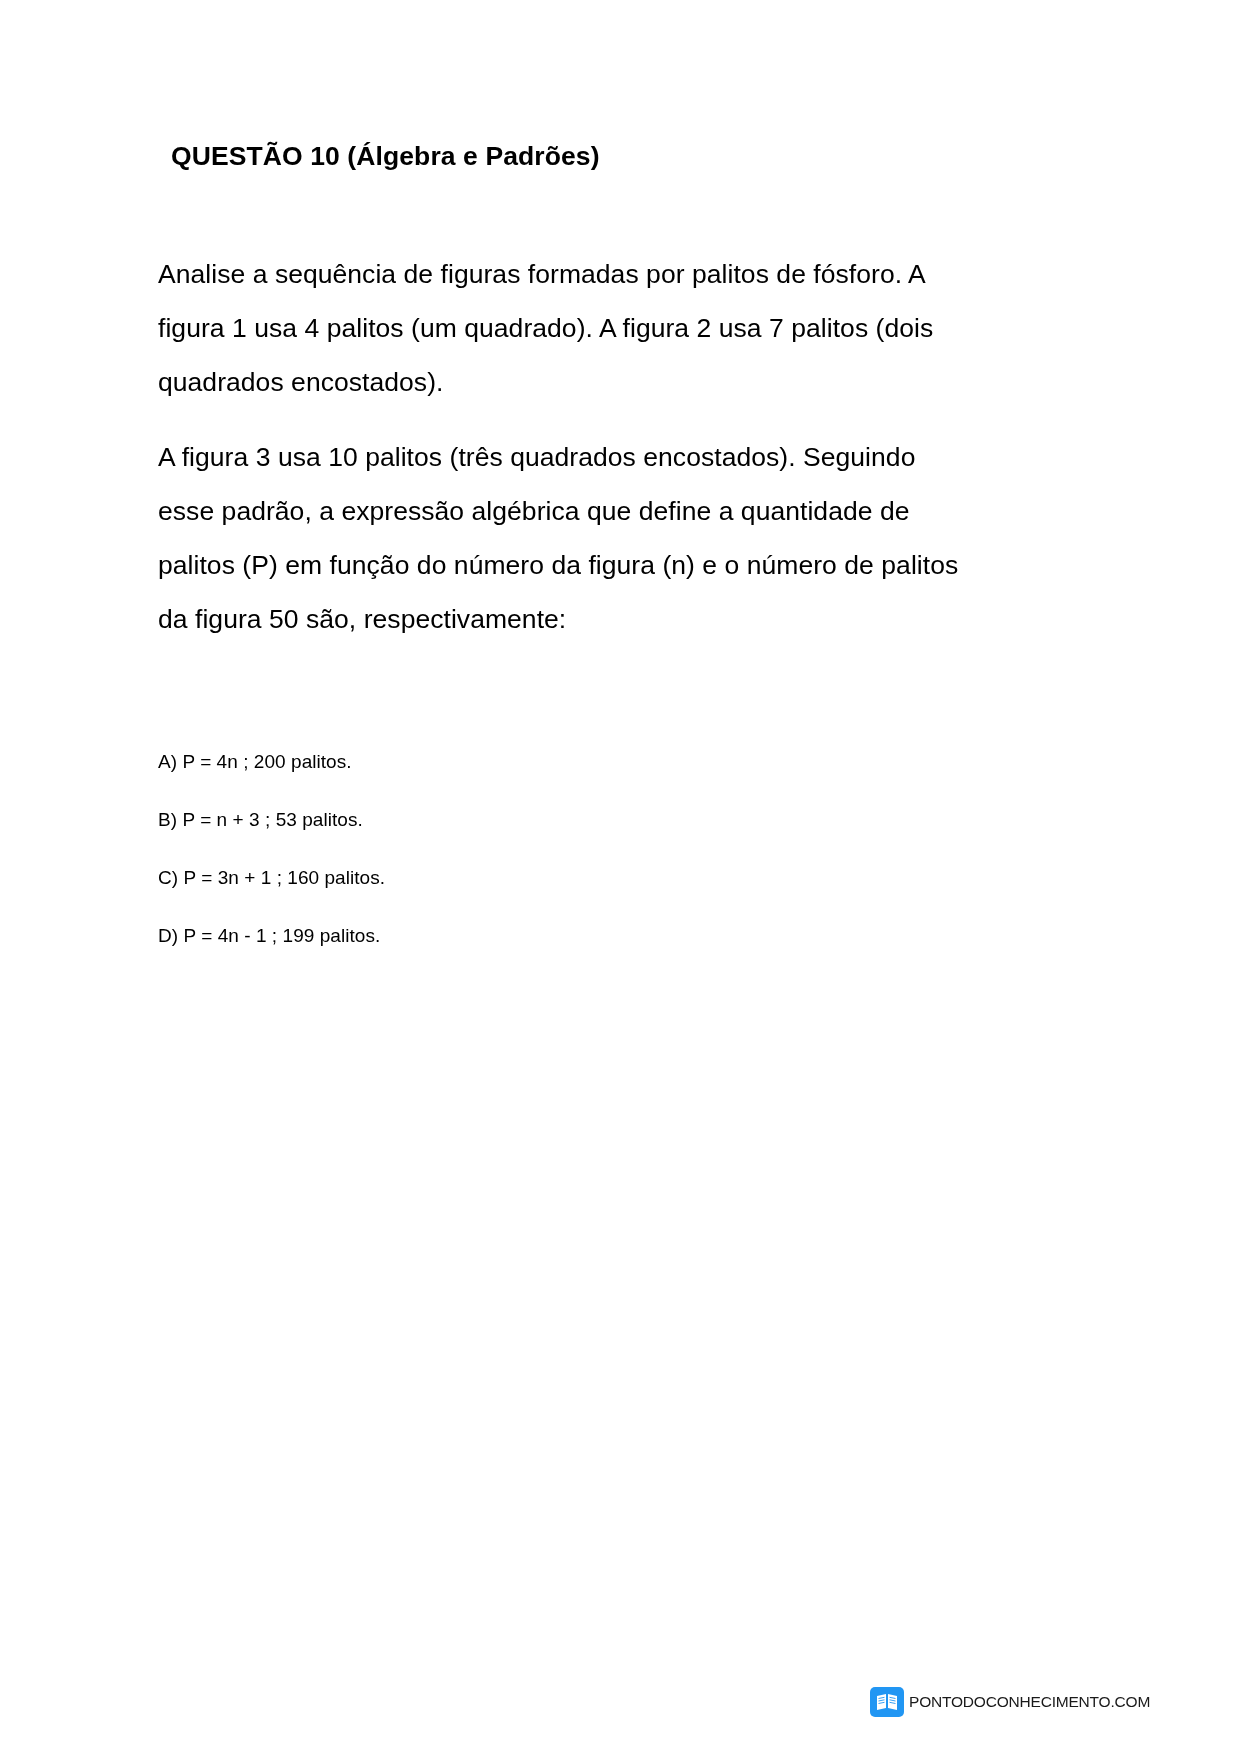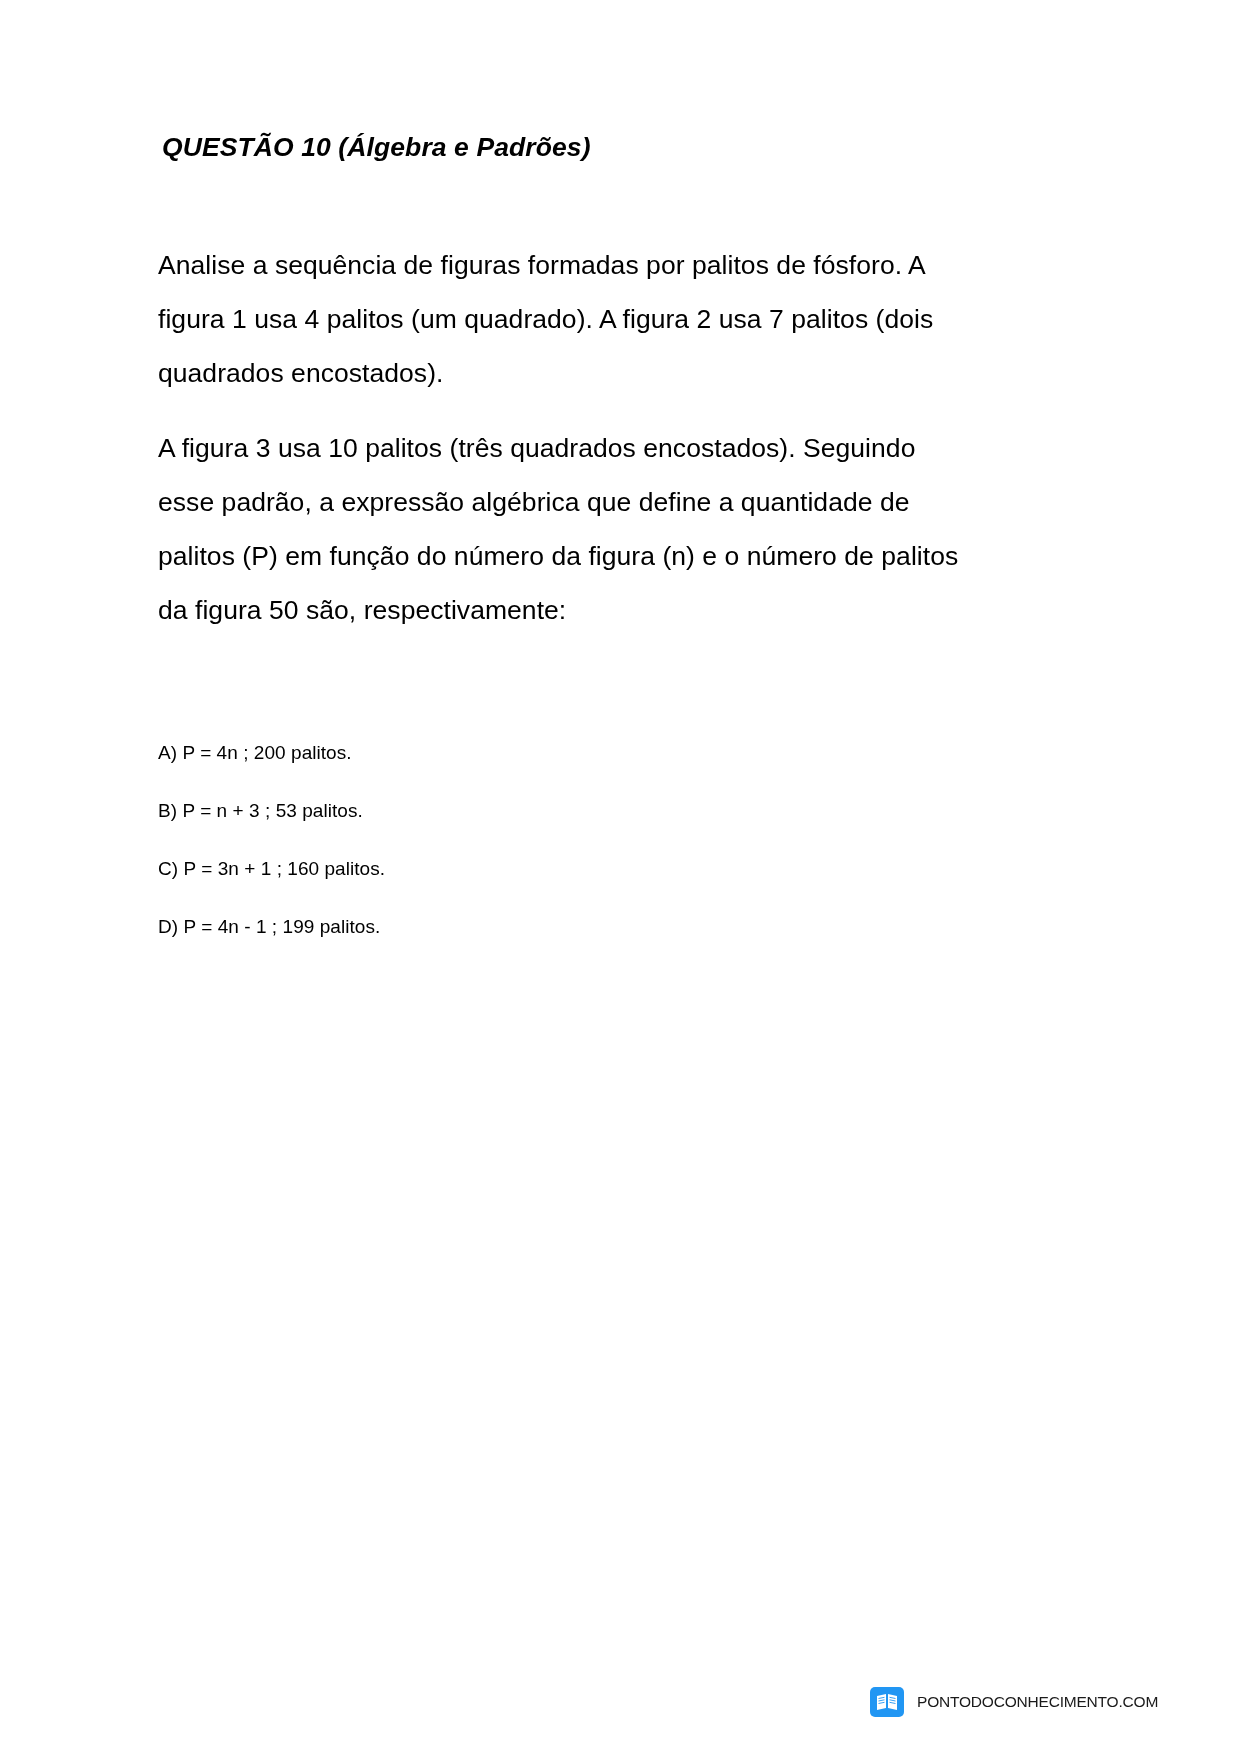--- a/index.html
+++ b/index.html
@@ -24,23 +24,22 @@
     position: absolute;
     left: 158px;
     top: 126px;
     width: 950px;
   }
   .question-title {
     font-size: 26.5px;
     font-weight: bold;
     letter-spacing: 0.1px;
     line-height: 1.3;
-    margin: 4px;
+    margin: 13px;
     padding: 0;
-    font-style: italic;
   }
   .body-block {
     margin-top: 74px;
   }
   .para {
     font-size: 26.5px;
     line-height: 54px;
     margin: 0 0 0 0;
     max-width: 800px;
     letter-spacing: 0.05px;
@@ -63,21 +62,21 @@
   .option:last-child {
     margin-bottom: 0;
   }
   
   .footer-logo {
     position: absolute;
     left: 846px;
     top: 1687px;
     display: flex;
     align-items: center;
-    gap: 8px;
+    gap: 0px;
     padding-left: 24px;
   }
   .logo-badge {
     width: 34px;
     height: 30px;
     background: #2196f3;
     border-radius: 5px;
     display: flex;
     align-items: center;
     justify-content: center;

